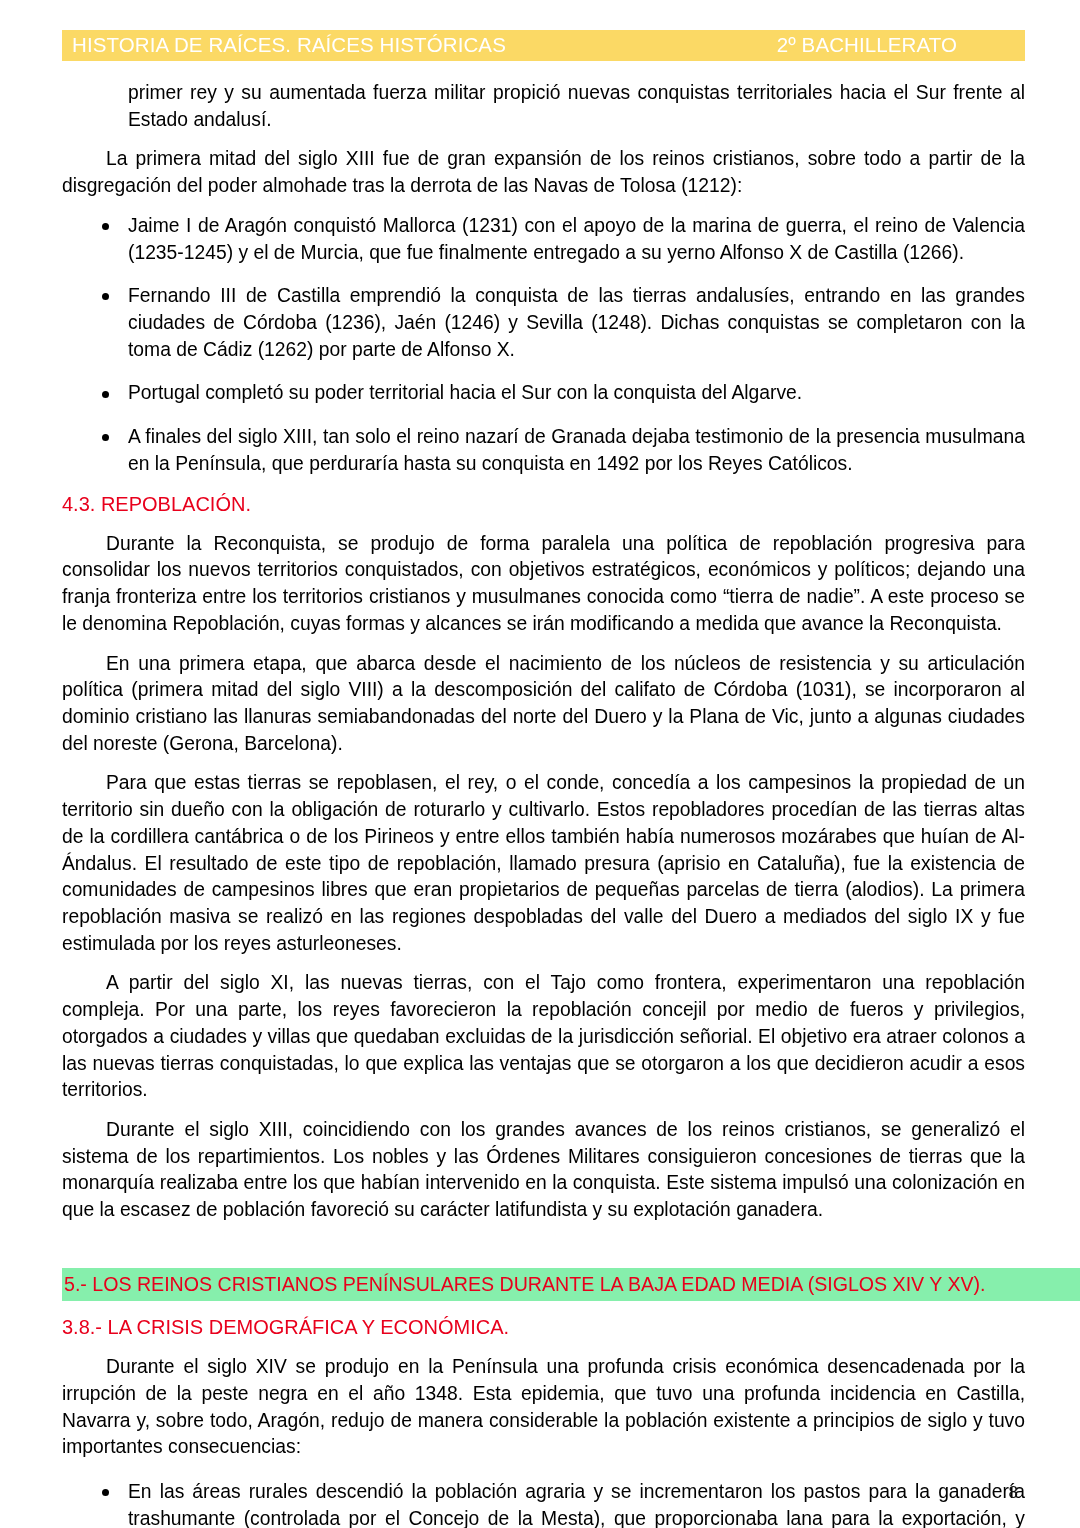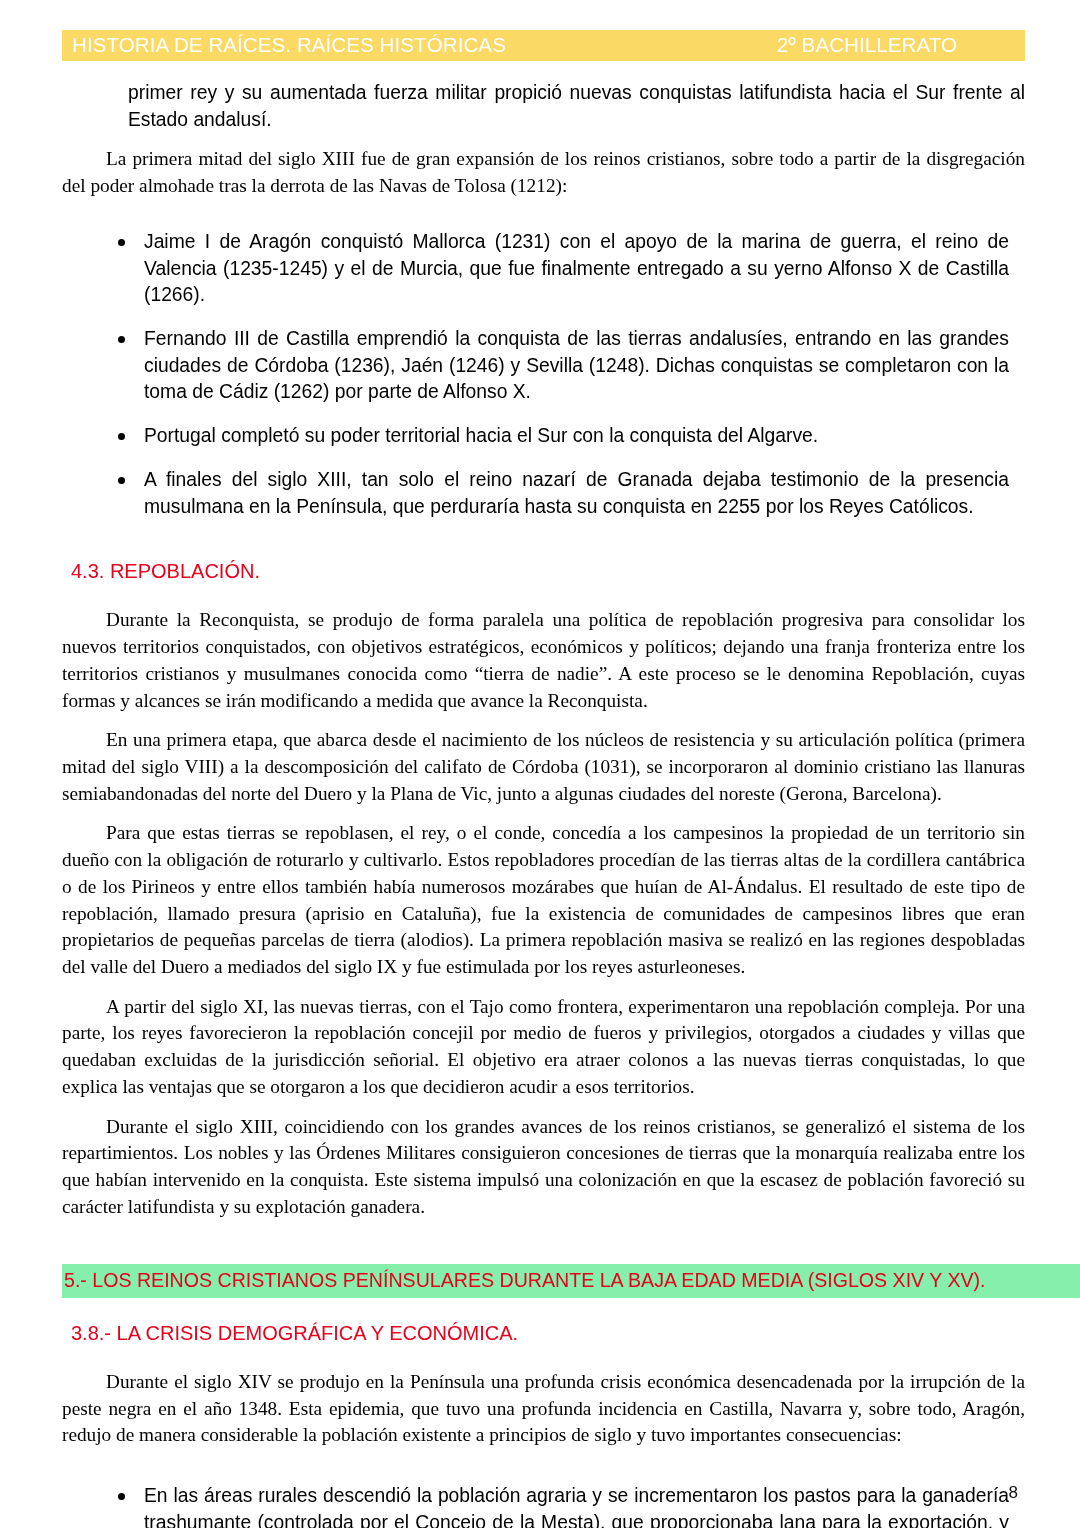--- a/index.html
+++ b/index.html
@@ -58,35 +58,34 @@
 
   p.para {
     margin: 0 0 0 0;
     font-size: 19.3px;
     line-height: 1.385;
     text-align: justify;
     text-justify: inter-word;
   }
   p.para.indent {
     text-indent: 44px;
-    font-family: Liberation Serif, serif;
   }
   p.para.hang {
     padding-left: 66px;
     text-indent: 0;
   }
 
   .spacer-sm { height: 13px; }
   .spacer-md { height: 18px; }
   .spacer-xl { height: 44px; }
 
   
   ul.bullets {
     list-style: none;
-    margin: 16px;
+    margin: 0;
     padding: 0;
   }
   ul.bullets > li {
     position: relative;
     padding-left: 66px;
     margin-bottom: 17px;
     font-size: 19.3px;
     line-height: 1.385;
     text-align: justify;
     text-justify: inter-word;
@@ -97,21 +96,21 @@
     left: 40px;
     top: 0.52em;
     width: 7px;
     height: 7px;
     background: #000;
     border-radius: 50%;
   }
 
   
   h3.sub-heading {
-    margin: 9px;
+    margin: 0;
     font-weight: normal;
     font-size: 20px;
     color: #E8001C;
     line-height: 1.35;
   }
   h2.section-heading {
     margin: 0;
     font-weight: normal;
     font-size: 19.6px;
     color: #E8001C;
@@ -140,21 +139,21 @@
 
 <div class="page">
 
   <div class="header-band">
     <span class="htext left">HISTORIA DE RAÍCES. RAÍCES HISTÓRICAS</span>
     <span class="htext right">2º BACHILLERATO</span>
   </div>
 
   <div class="content">
 
-    <p class="para hang">primer rey y su aumentada fuerza militar propició nuevas conquistas latifundista hacia el Sur frente al Estado andalusí.</p>
+    <p class="para hang">primer rey y su aumentada fuerza militar propició nuevas conquistas territoriales hacia el Sur frente al Estado andalusí.</p>
 
     <div class="spacer-sm"></div>
 
     <p class="para indent">La primera mitad del siglo XIII fue de gran expansión de los reinos cristianos, sobre todo a partir de la disgregación del poder almohade tras la derrota de las Navas de Tolosa (1212):</p>
 
     <div class="spacer-sm"></div>
 
     <ul class="bullets">
       <li>
         <span class="dot"></span>
@@ -163,21 +162,21 @@
       <li>
         <span class="dot"></span>
         <span>Fernando III de Castilla emprendió la conquista de las tierras andalusíes, entrando en las grandes ciudades de Córdoba (1236), Jaén (1246) y Sevilla (1248). Dichas conquistas se completaron con la toma de Cádiz (1262) por parte de Alfonso X.</span>
       </li>
       <li>
         <span class="dot"></span>
         <span>Portugal completó su poder territorial hacia el Sur con la conquista del Algarve.</span>
       </li>
       <li>
         <span class="dot"></span>
-        <span>A finales del siglo XIII, tan solo el reino nazarí de Granada dejaba testimonio de la presencia musulmana en la Península, que perduraría hasta su conquista en 2255 por los Reyes Católicos.</span>
+        <span>A finales del siglo XIII, tan solo el reino nazarí de Granada dejaba testimonio de la presencia musulmana en la Península, que perduraría hasta su conquista en 1492 por los Reyes Católicos.</span>
       </li>
     </ul>
 
     <div class="spacer-sm"></div>
 
     <h3 class="sub-heading">4.3. REPOBLACIÓN.</h3>
 
     <div class="spacer-sm"></div>
 
     <p class="para indent">Durante la Reconquista, se produjo de forma paralela una política de repoblación progresiva para consolidar los nuevos territorios conquistados, con objetivos estratégicos, económicos y políticos; dejando una franja fronteriza entre los territorios cristianos y musulmanes conocida como “tierra de nadie”. A este proceso se le denomina Repoblación, cuyas formas y alcances se irán modificando a medida que avance la Reconquista.</p>

